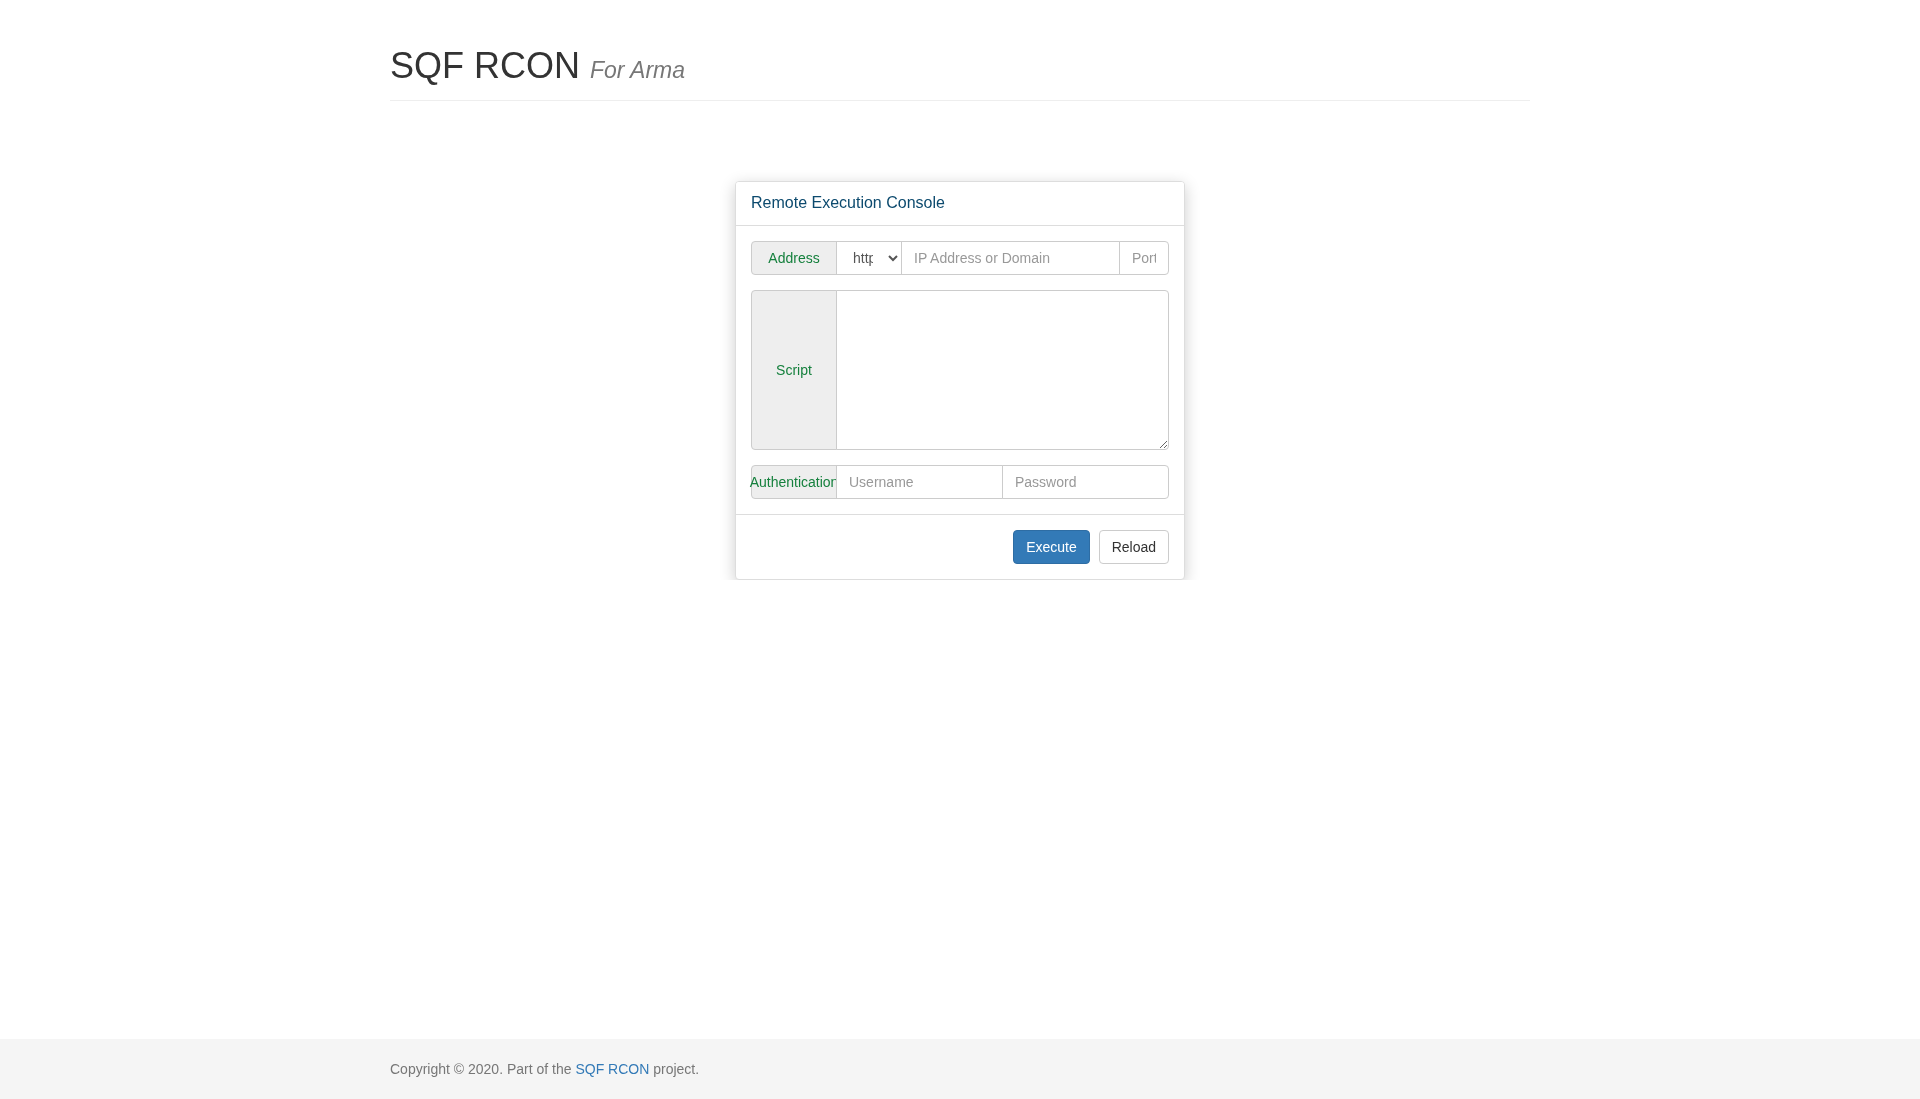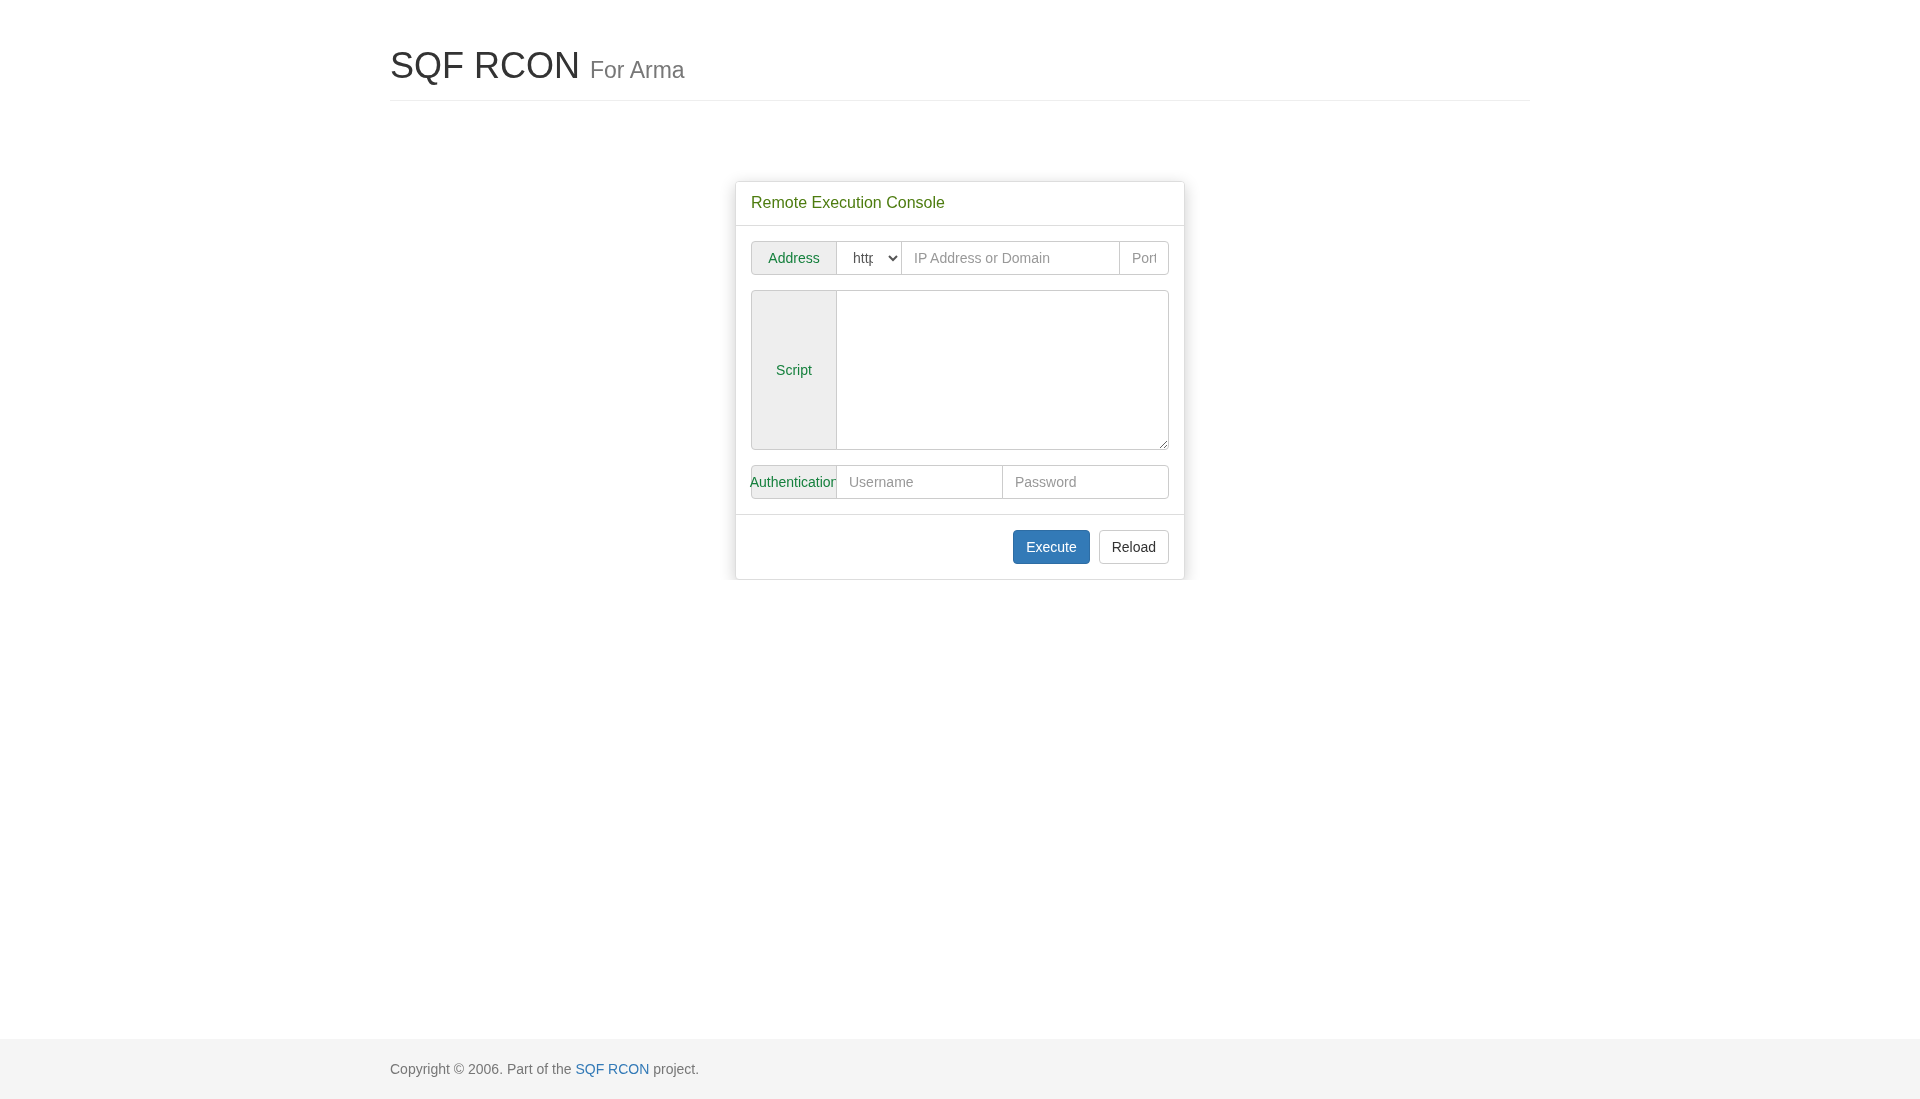--- a/index.html
+++ b/index.html
@@ -26,36 +26,37 @@
     }
     .page-header h1 {
       font-size: 36px;
       font-weight: 500;
       margin: 0;
     }
     .page-header small {
       font-size: 23px;
       font-weight: 400;
       color: #777;
+      font-style: italic;
     }
     .panel {
       width: 450px;
       margin: 80px auto 0;
       background-color: #fff;
       border: 1px solid #ddd;
       border-radius: 4px;
       box-shadow: 0 4px 16px rgba(0,0,0,0.2);
     }
     .panel-heading {
       padding: 10px 15px;
       border-bottom: 1px solid #ddd;
       border-top-left-radius: 3px;
       border-top-right-radius: 3px;
       background-color: #fff;
-      color: #4d7c0f;
+      color: #0c4a6e;
     }
     .panel-title {
       font-size: 16px;
       font-weight: 500;
       margin: 0;
     }
     .panel-body {
       padding: 15px;
     }
     .panel-body + .panel-body {
@@ -243,16 +244,16 @@
     <div class="panel-footer">
       <button class="btn btn-primary">Execute</button>
       <button class="btn btn-default">Reload</button>
     </div>
   </div>
 </div>
 
 <div class="footer">
   <div class="container">
     <p>
-      <span>Copyright © 2006. Part of the </span><a href="#">SQF RCON</a><span> project.</span>
+      <span>Copyright © 2020. Part of the </span><a href="#">SQF RCON</a><span> project.</span>
     </p>
   </div>
 </div>
 
 </body></html>

